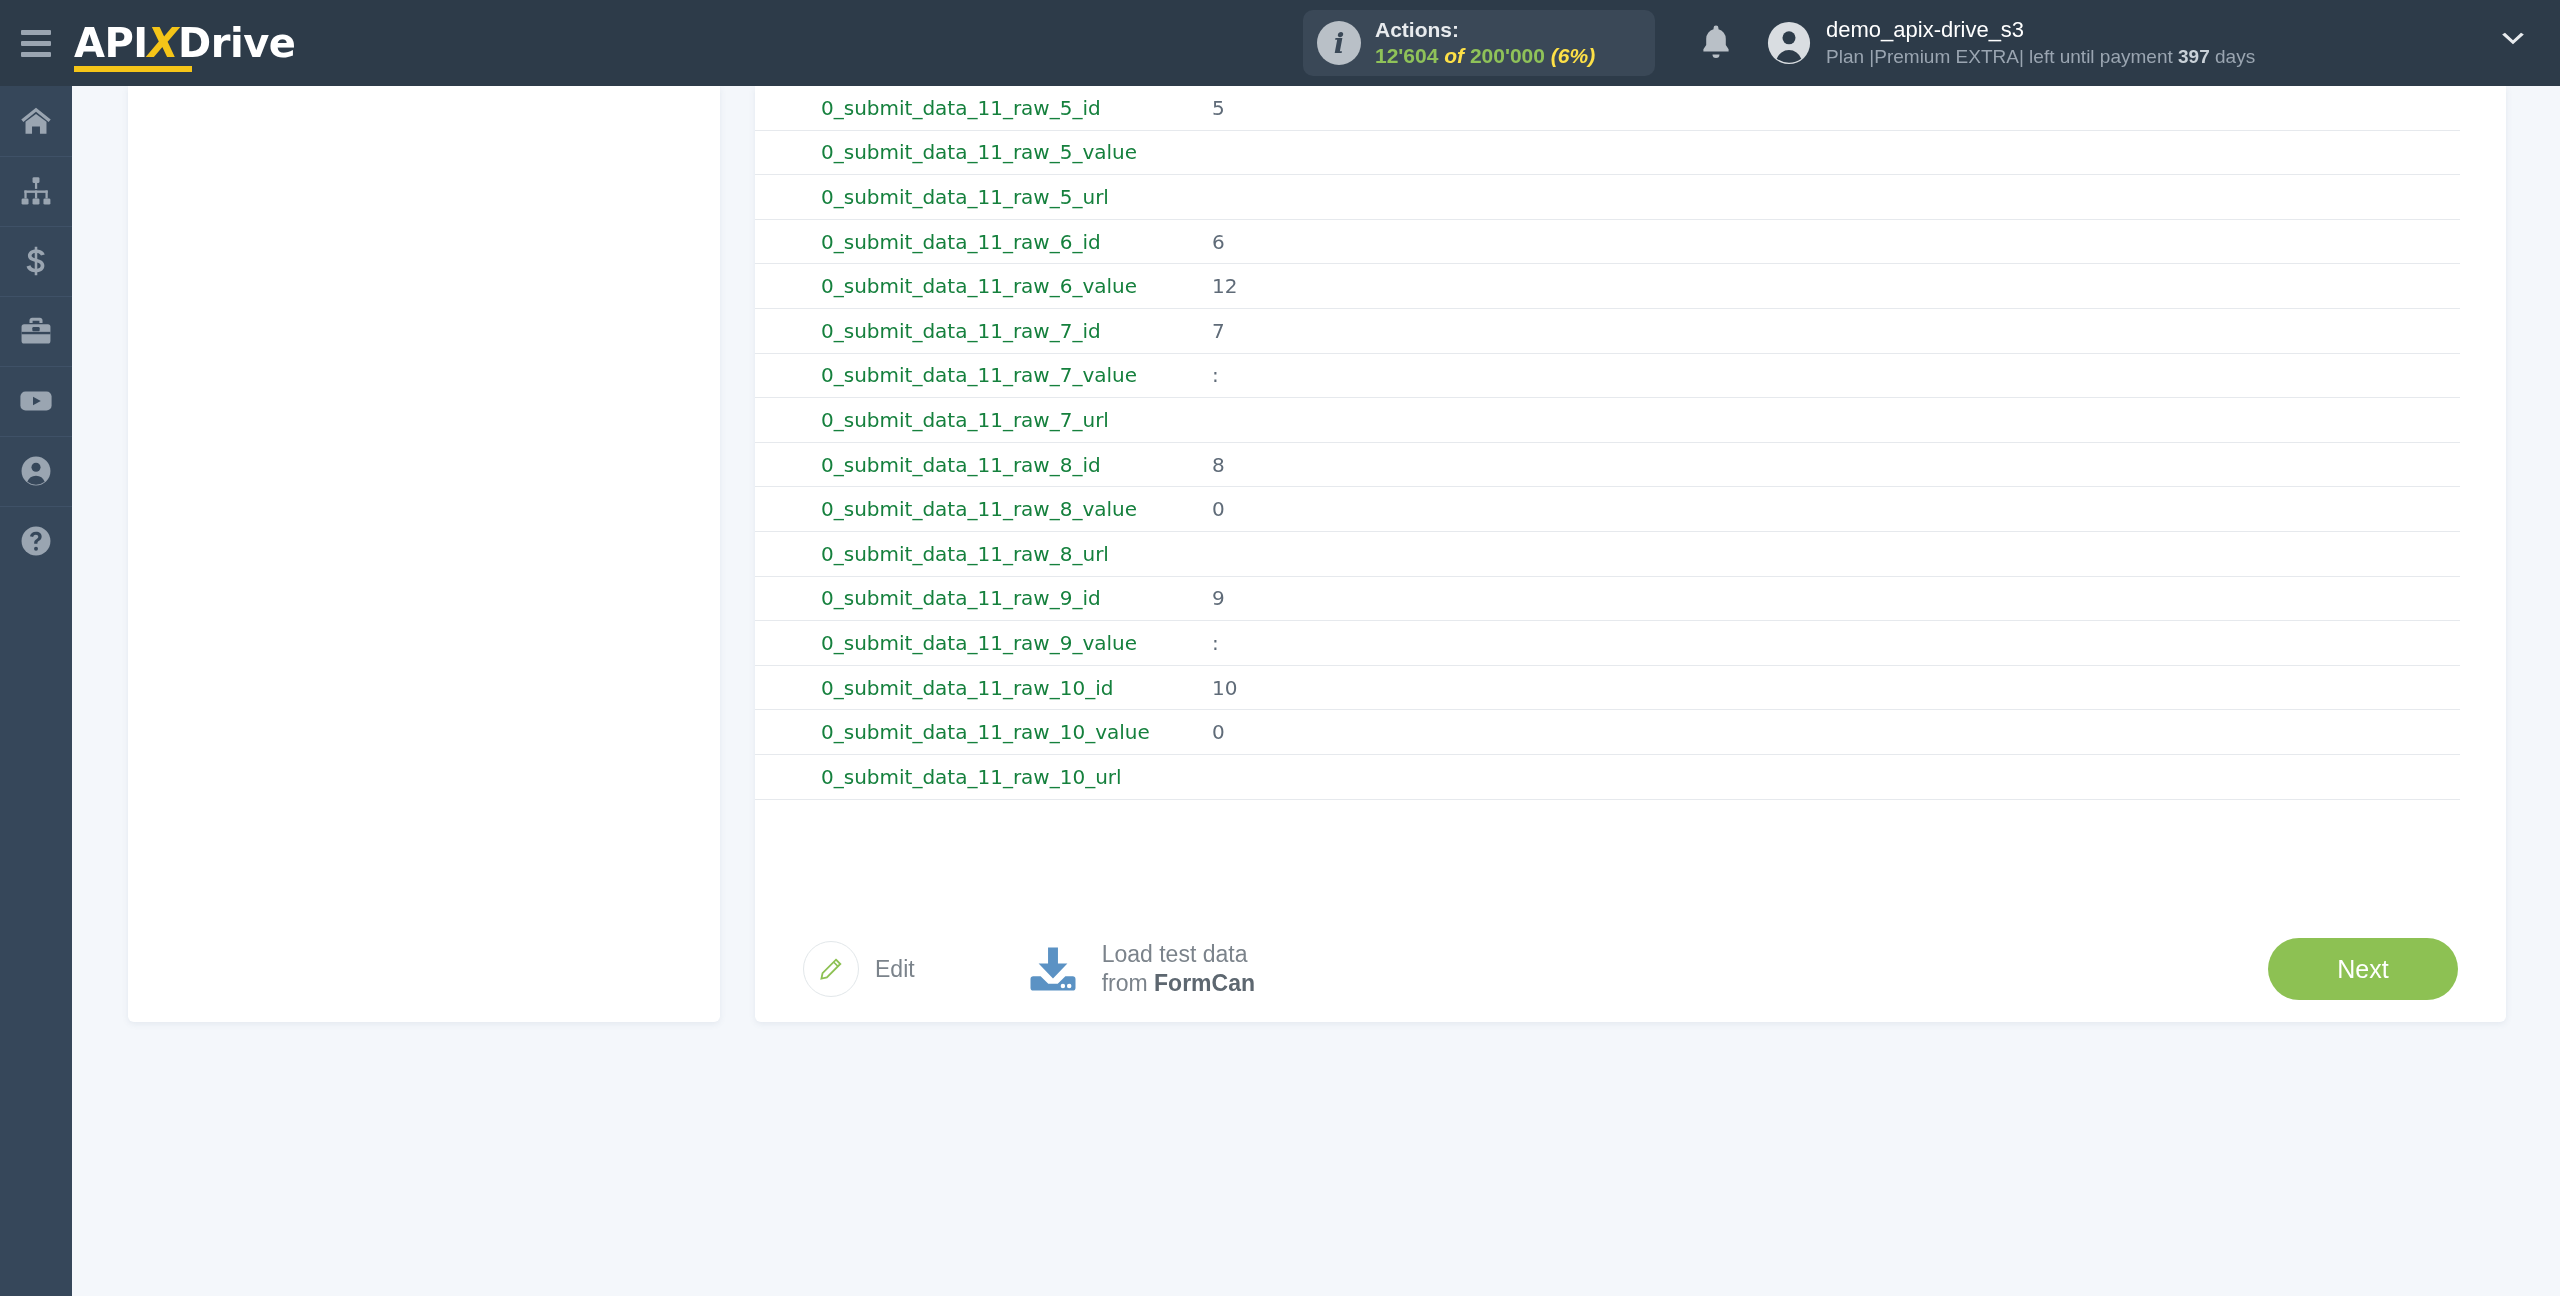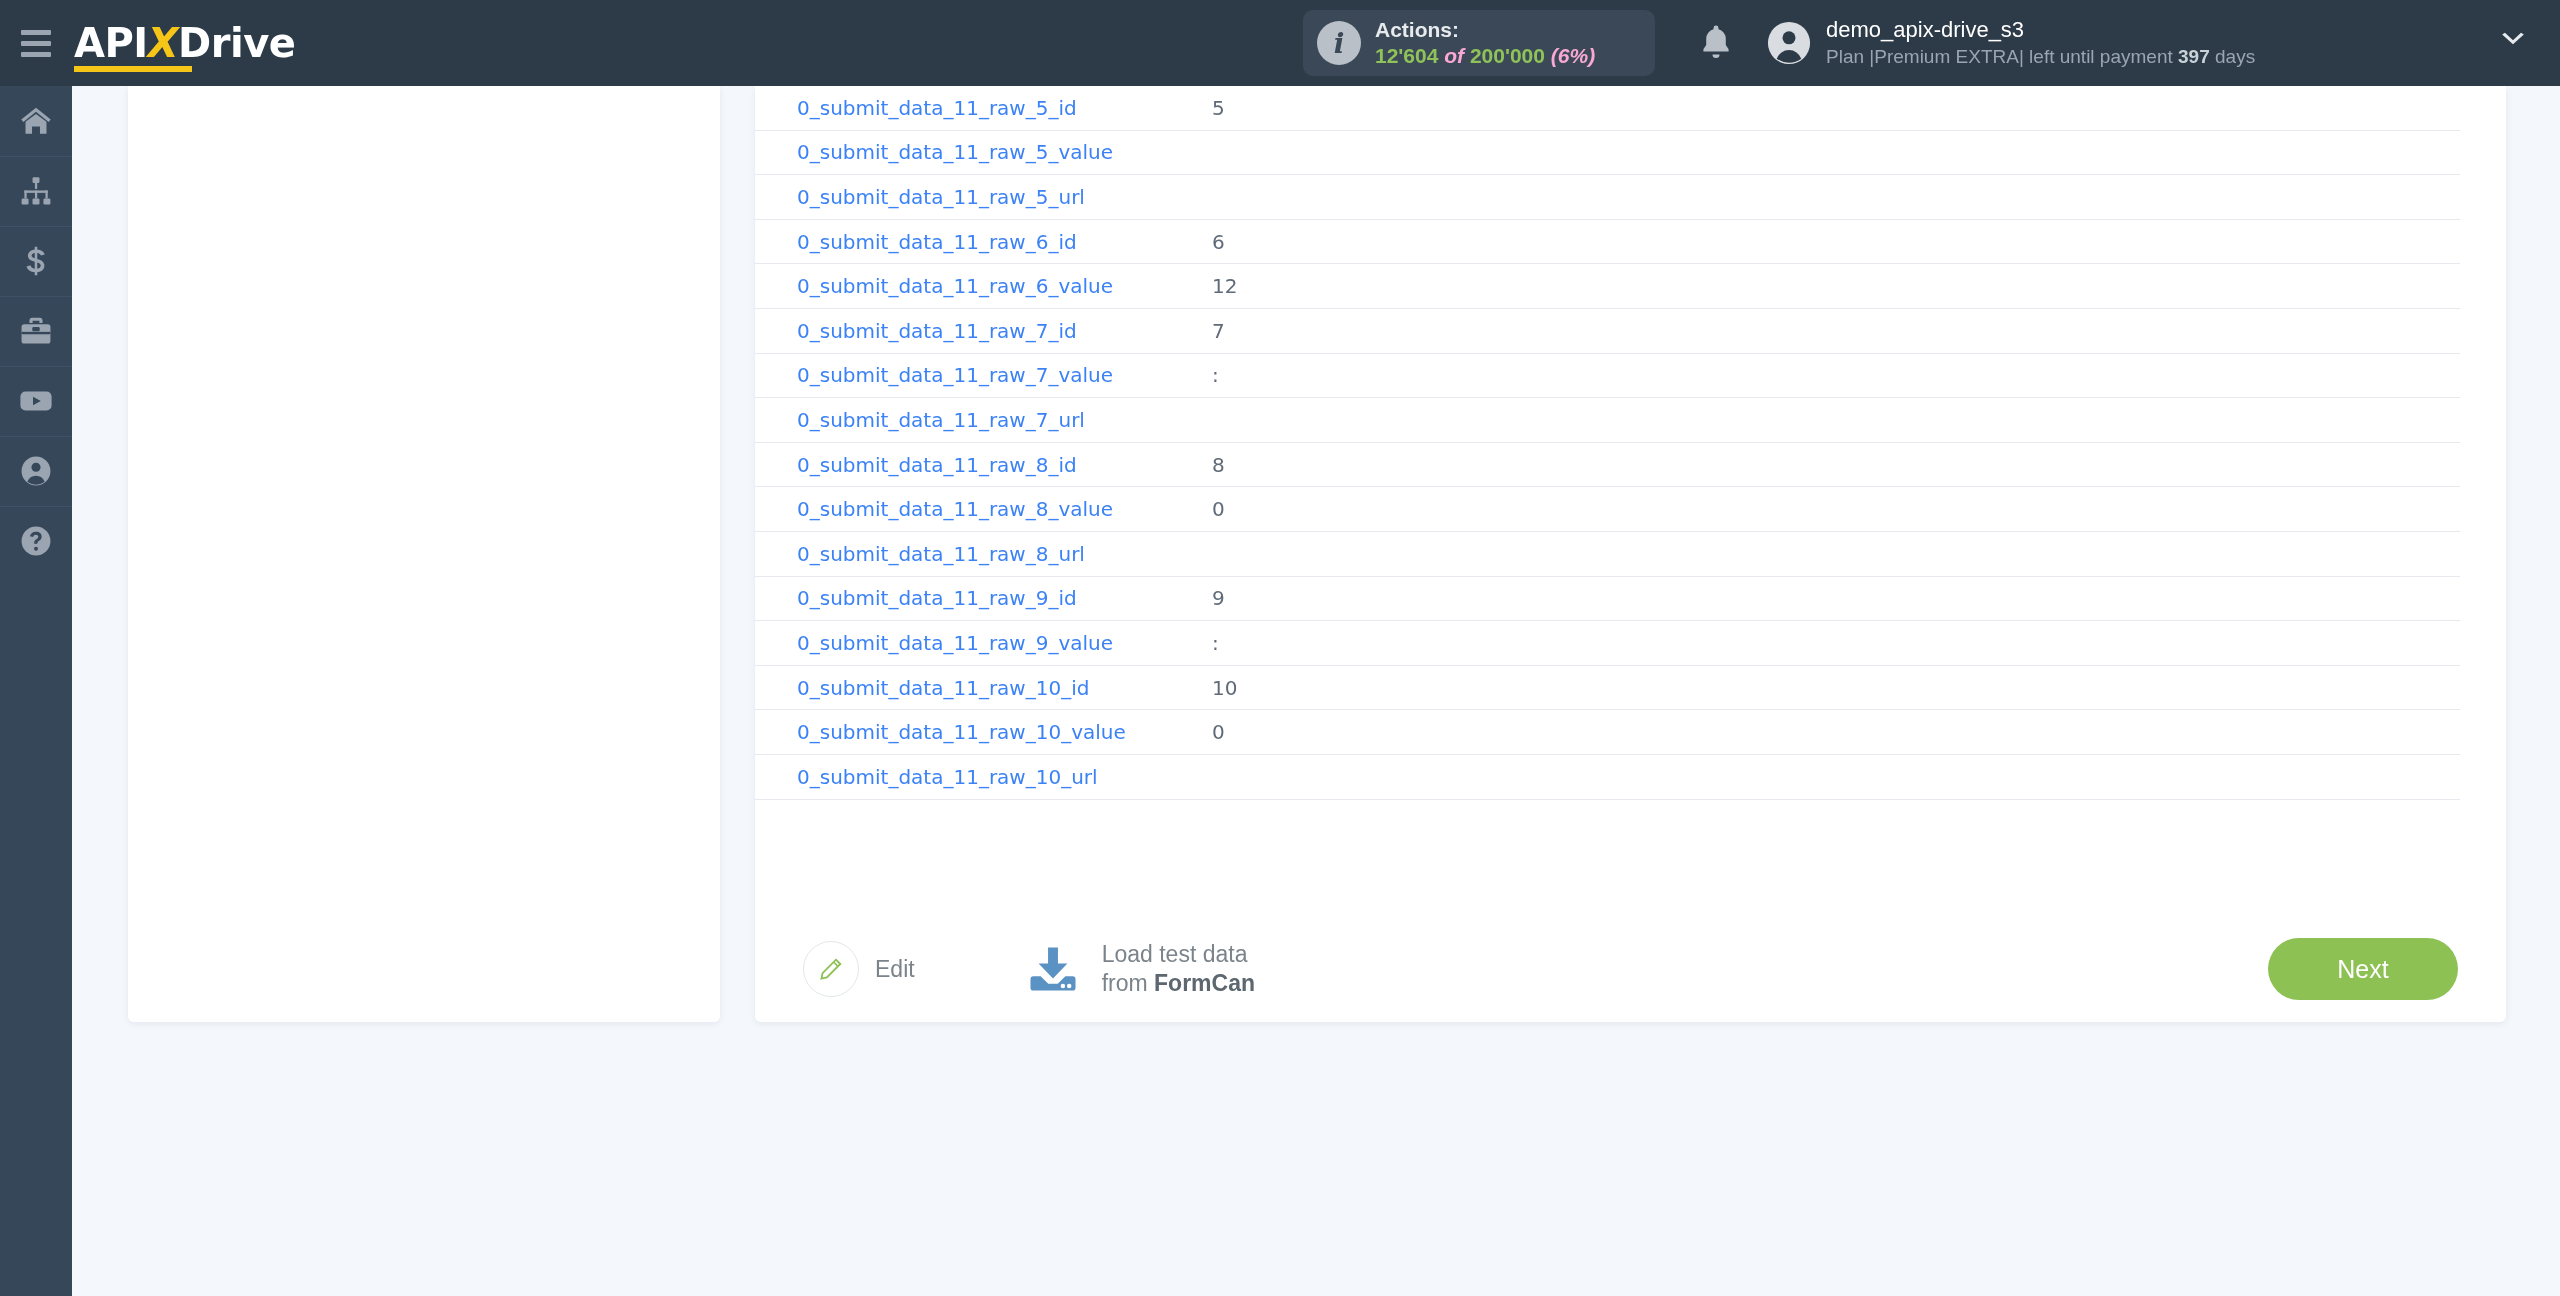--- a/index.html
+++ b/index.html
@@ -48,21 +48,21 @@
   .info-circle {
     width: 44px; height: 44px; border-radius: 50%;
     background: #b9c0c7; color: #3a4857;
     font-size: 28px; font-weight: bold; font-style: italic;
     display: flex; align-items: center; justify-content: center;
     font-family: "DejaVu Serif", serif;
   }
   .actions-txt { margin-left: 14px; line-height: 1.25; font-weight: bold; }
   .actions-label { font-size: 21px; color: #e8ebee; }
   .actions-nums { font-size: 21px; color: #8fc259; }
-  .actions-nums .mut { color: #f9a8d4; font-style: italic; }
+  .actions-nums .mut { color: #fde047; font-style: italic; }
 
   .bell {
     position: absolute; left: 1695px; top: 22px;
     width: 42px; height: 42px; cursor: pointer;
   }
   .avatar-ic {
     position: absolute; left: 1766px; top: 20px;
     width: 46px; height: 46px;
   }
   .acct {
@@ -108,22 +108,22 @@
   }
 
   
   .tbl { position: absolute; left: 0; top: 0; width: 1705px; }
   .trow {
     height: 44.6px;
     display: flex; align-items: center;
     border-bottom: 1px solid #e6e9ed;
   }
   .tkey {
-    width: 457px; padding-left: 42px;
-    font-size: 20px; color: #3b82f6;
+    width: 457px; padding-left: 66px;
+    font-size: 20px; color: #15803d;
     white-space: nowrap;
     font-family: "DejaVu Sans", sans-serif;
   }
   .tval {
     font-size: 20px; color: #5f6b78;
     font-family: "DejaVu Sans", sans-serif;
   }
 
   
   .footbar {

